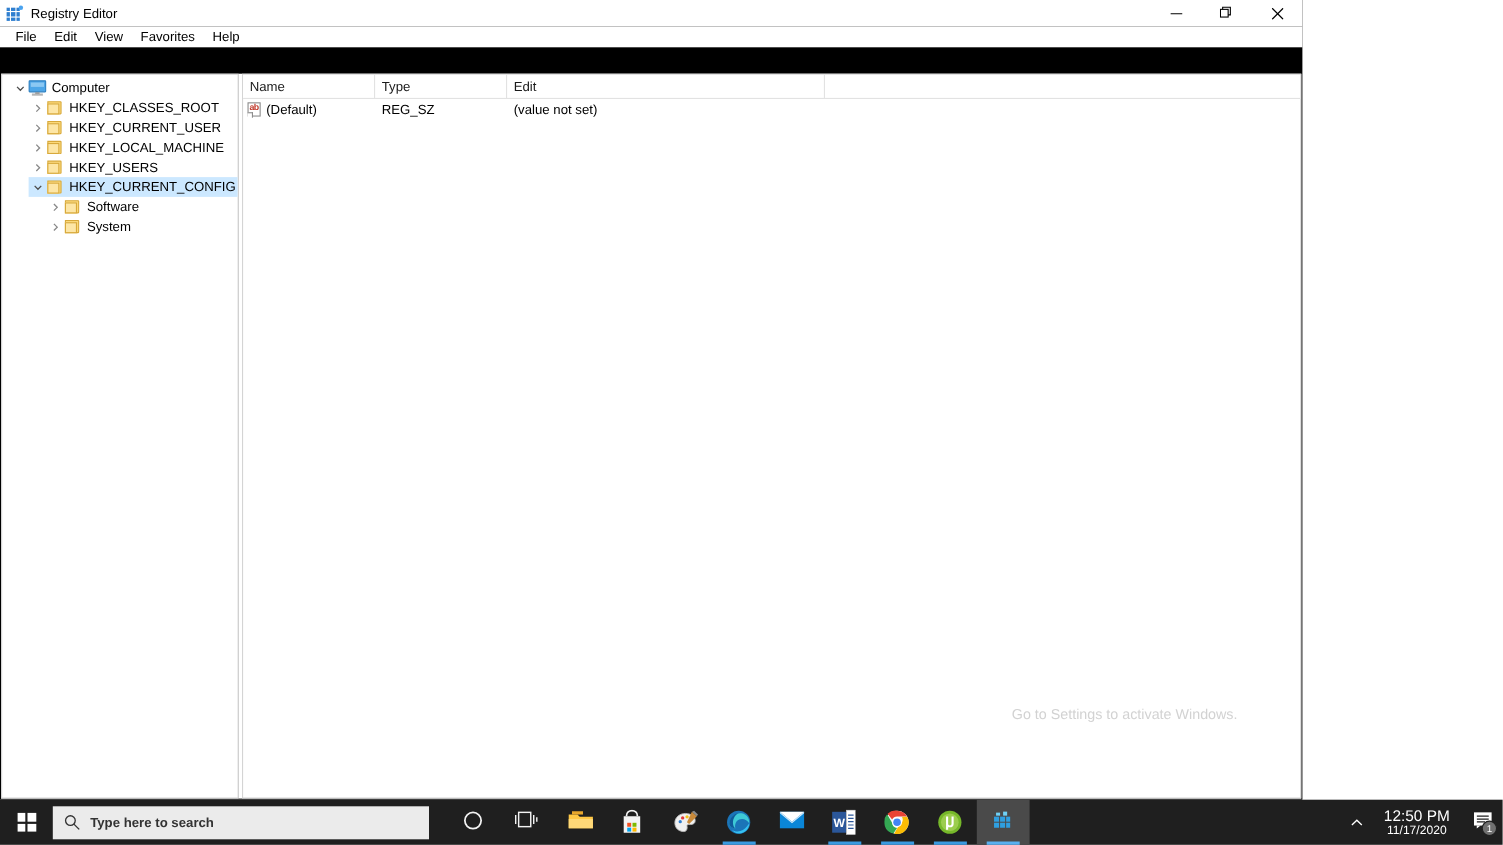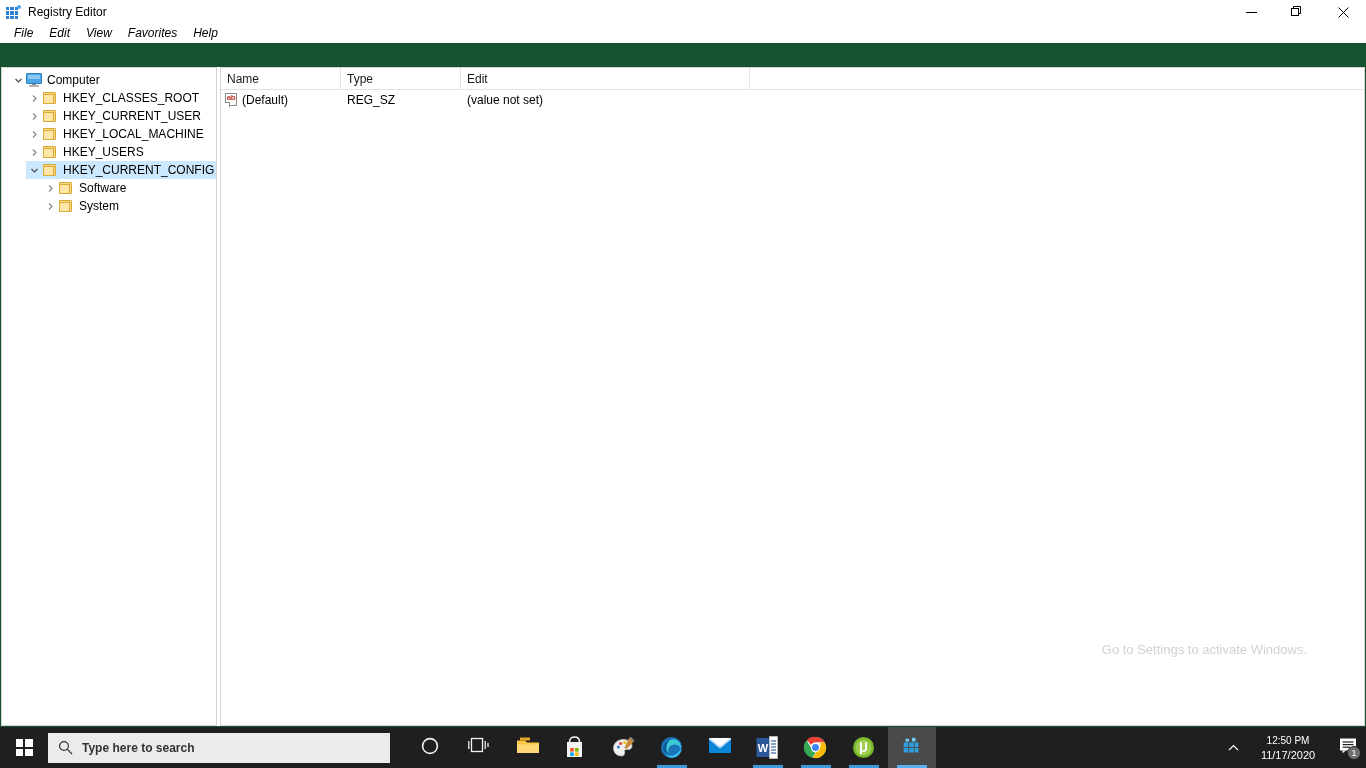--- a/index.html
+++ b/index.html
@@ -6,22 +6,22 @@
   html, body {
     width: 1366px; height: 768px;
     overflow: hidden;
     font-family: "Liberation Sans", sans-serif;
     background: #ffffff;
   }
 
   
   #app-window {
     position: absolute; left: 0; top: 0;
-    width: 1366px; height: 727px;
-    background: #14532d;
+    width: 1184px; height: 727px;
+    background: #000000;
     display: flex; flex-direction: column;
   }
 
   
   #title-bar {
     height: 24px; flex: 0 0 24px;
     background: #ffffff;
     display: flex; align-items: center;
     position: relative;
   }
@@ -57,21 +57,20 @@
     background: transparent;
   }
   .win-ctl svg { display: block; }
 
   
   #menu-bar {
     height: 19px; flex: 0 0 19px;
     background: #ffffff;
     display: flex; align-items: center;
     padding-left: 6px;
-    font-style: italic;
   }
   .menu-item {
     font-size: 12px; color: #000000;
     padding: 0 8px; line-height: 19px; height: 19px;
     white-space: nowrap; cursor: default;
   }
 
   
   #address-bar-wrap {
     height: 19px; flex: 0 0 19px;
@@ -329,21 +328,21 @@
   #tray-chevron {
     width: 26px; height: 41px; display: flex;
     align-items: center; justify-content: center;
   }
   #clock {
     width: 84px; height: 41px;
     display: flex; flex-direction: column;
     align-items: center; justify-content: center;
     color: #ffffff;
   }
-  #clock .t { font-size: 10px; line-height: 14px; }
+  #clock .t { font-size: 14px; line-height: 14px; }
   #clock .d { font-size: 11px; line-height: 14px; }
   #action-center {
     width: 36px; height: 41px;
     display: flex; align-items: center; justify-content: center;
     position: relative;
   }
   #ac-badge {
     position: absolute; right: 5px; bottom: 8px;
     min-width: 14px; height: 14px;
     border-radius: 50%;

